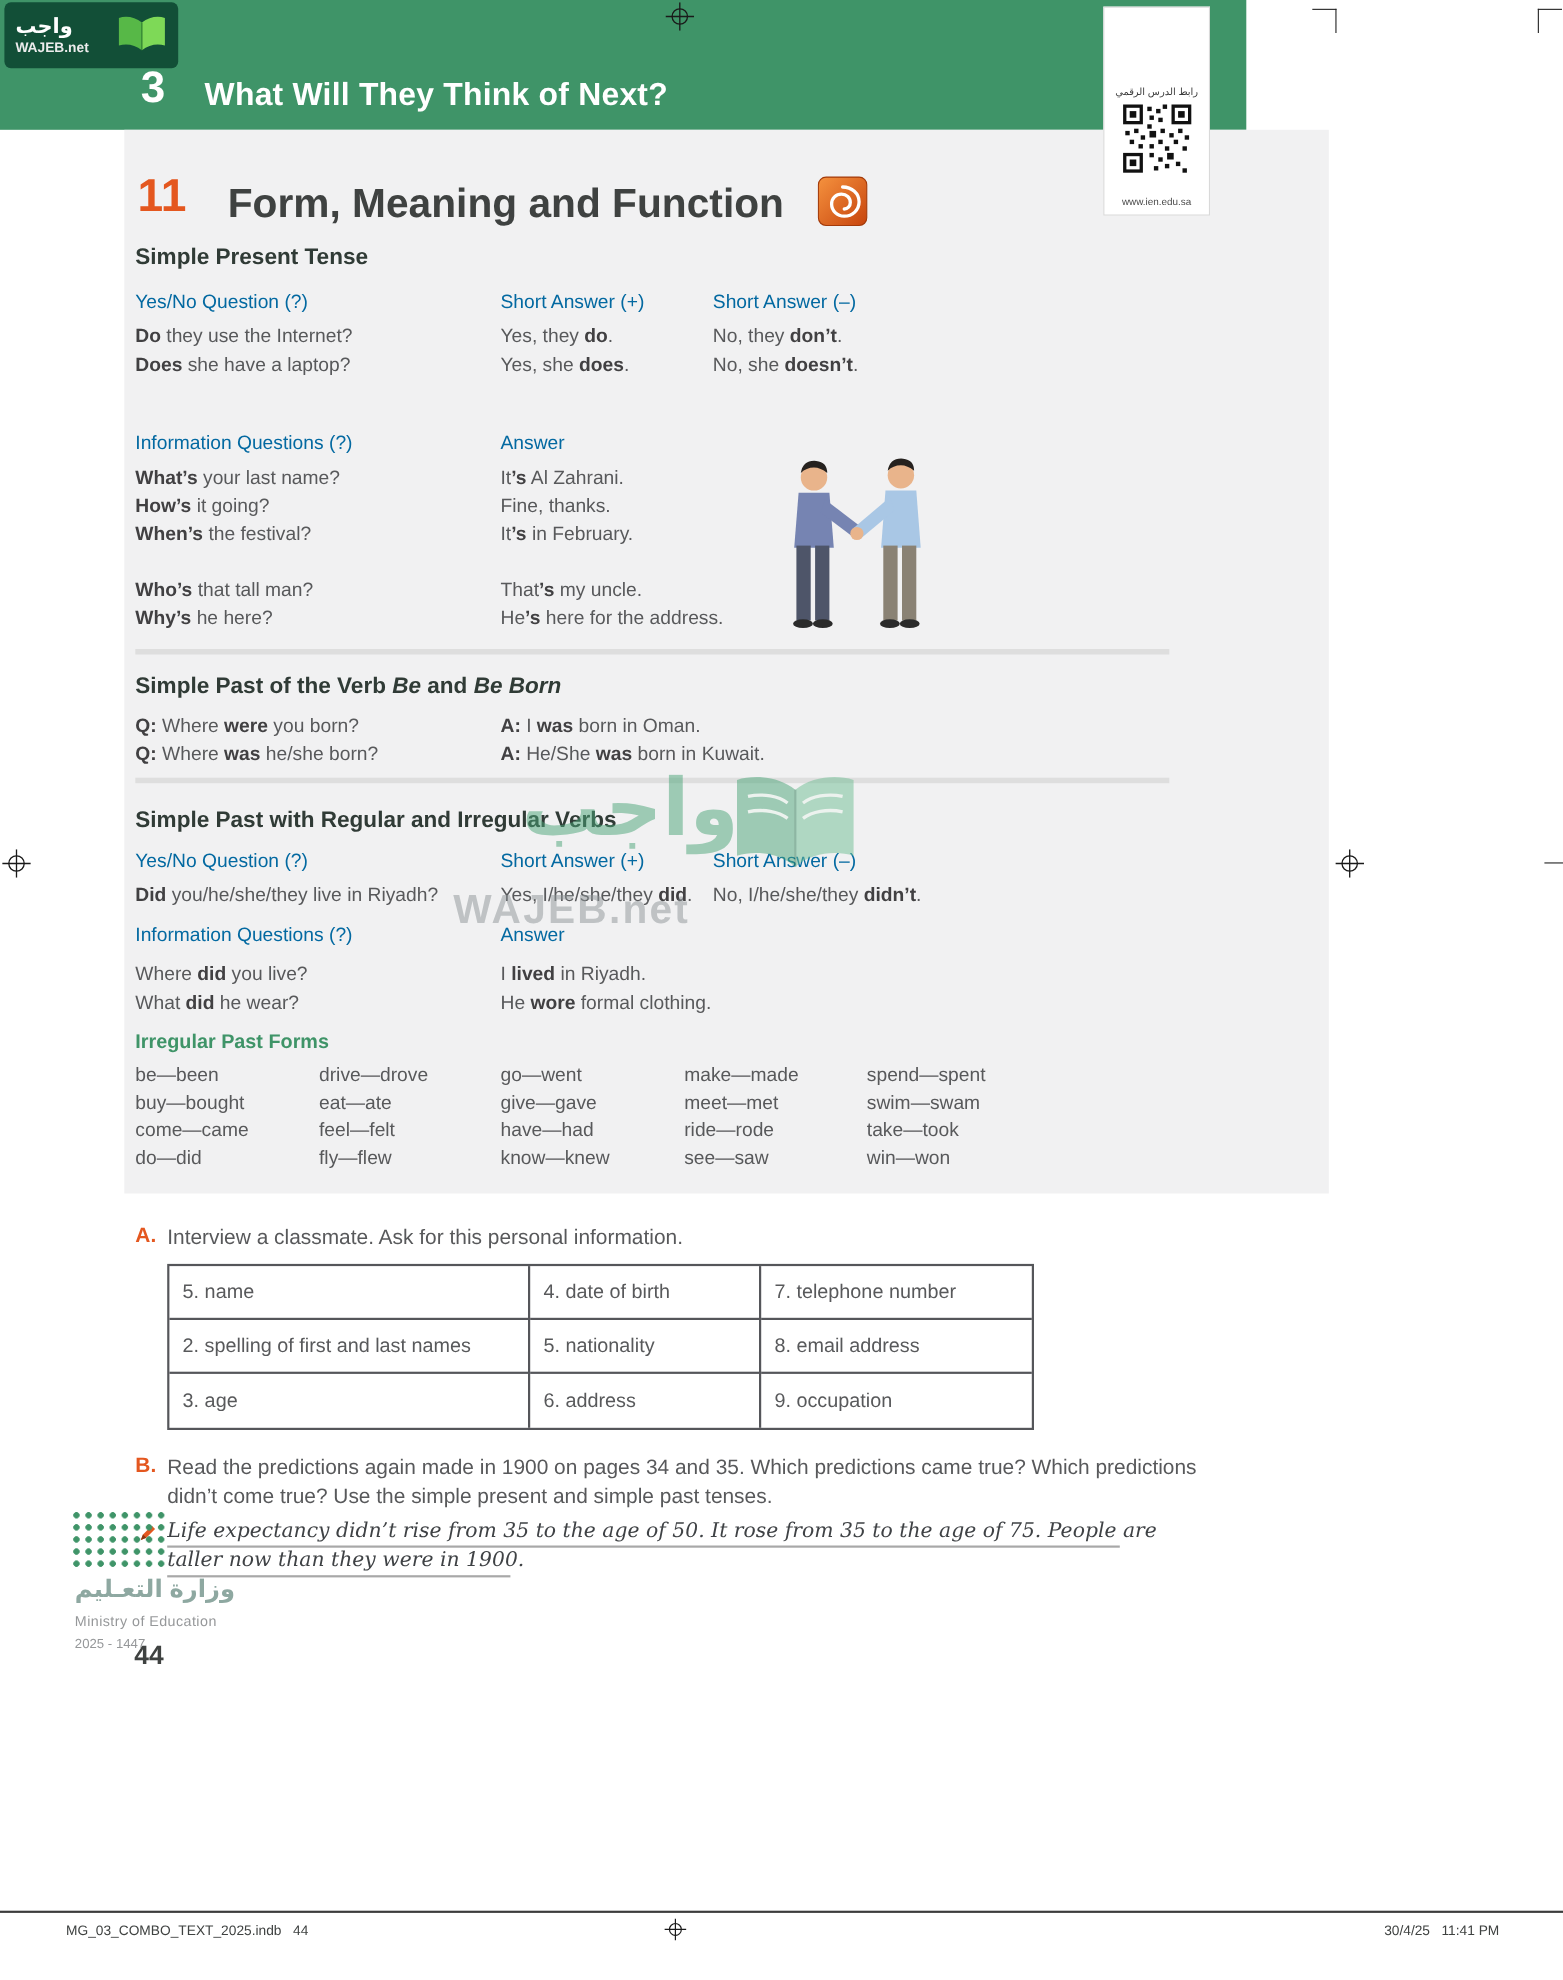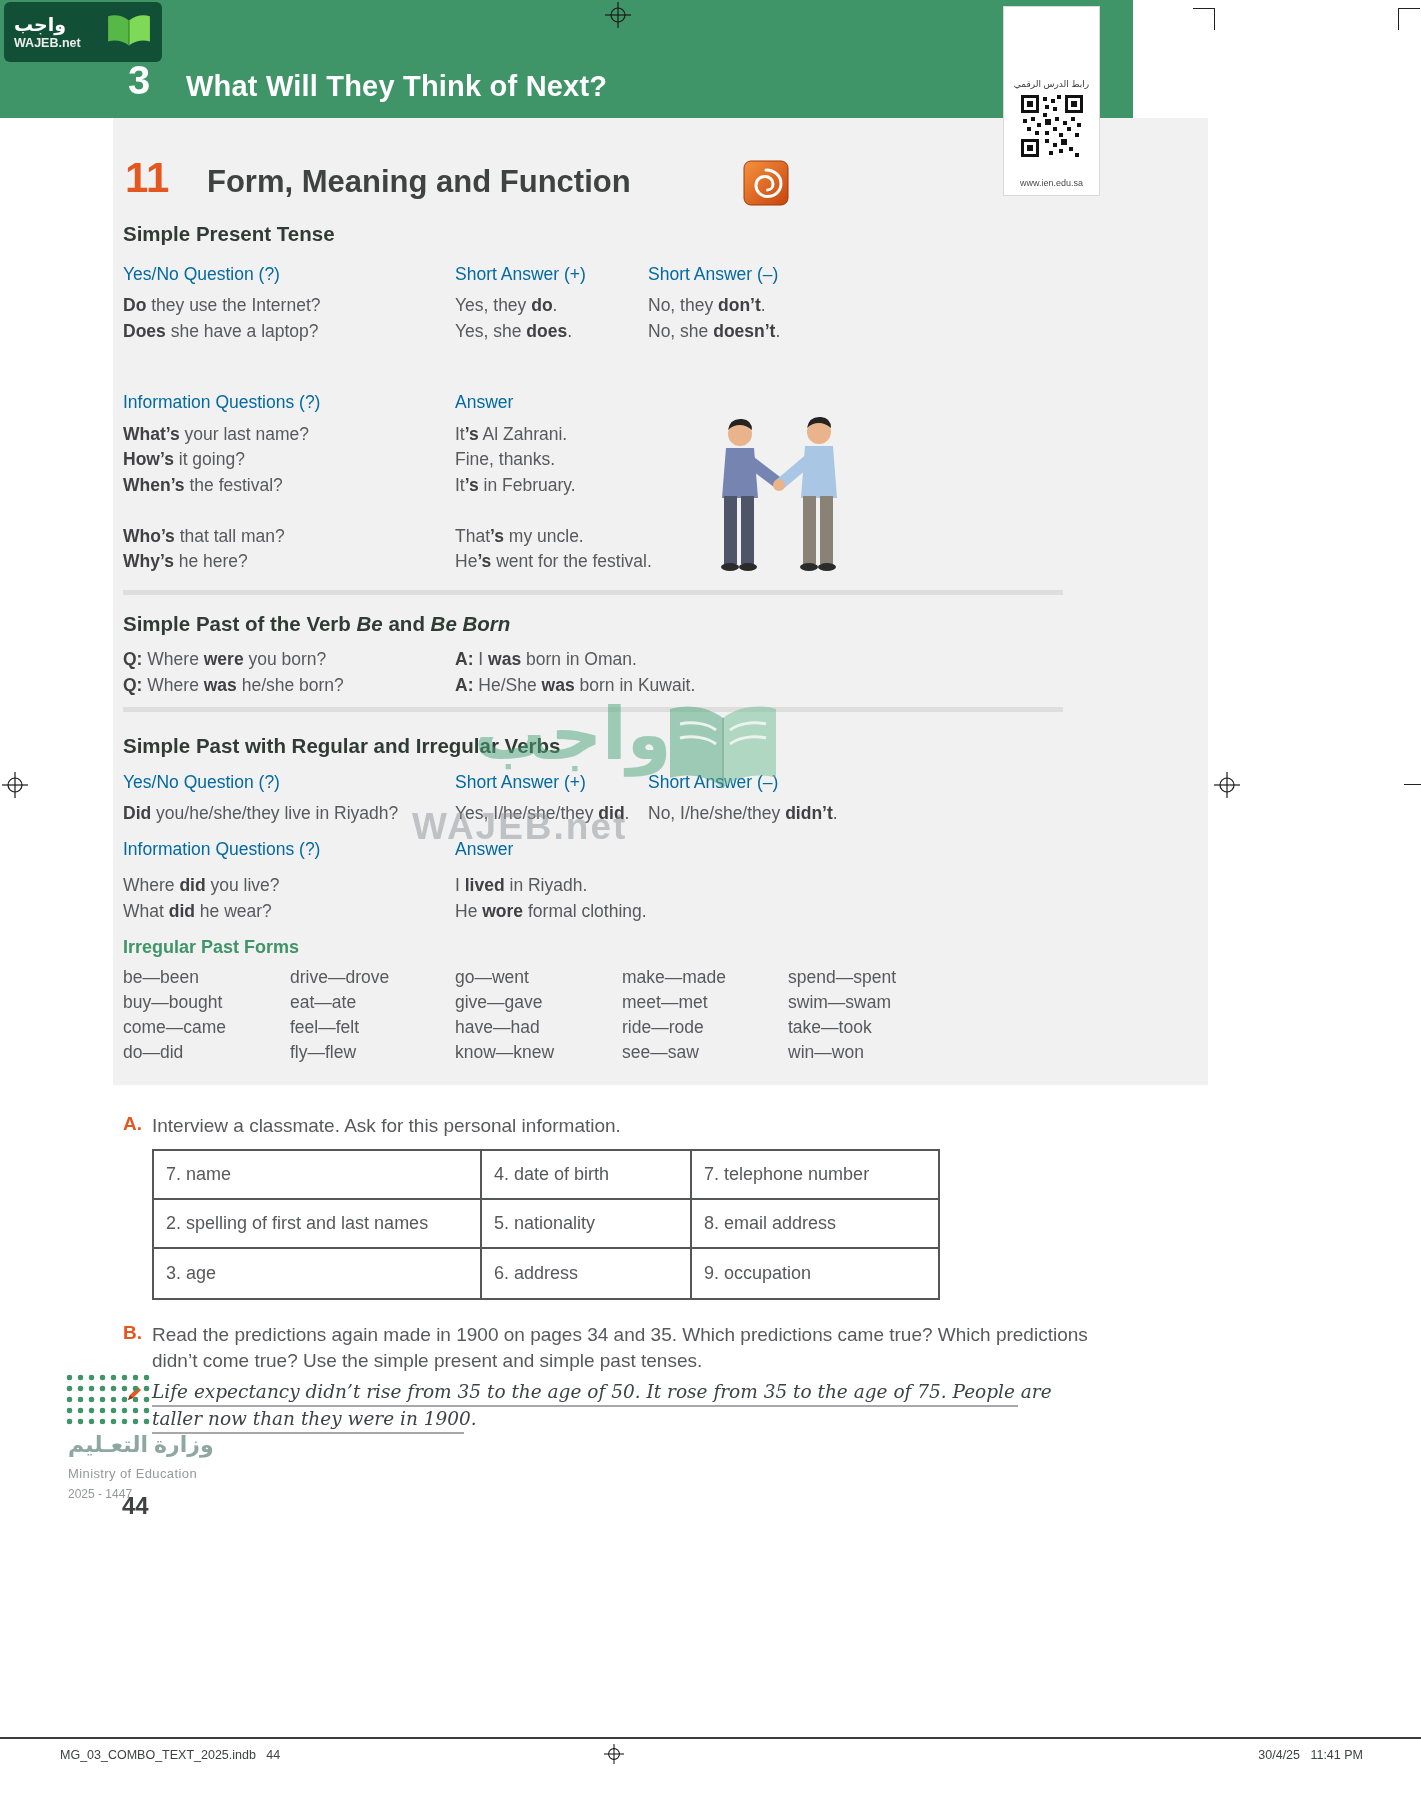--- a/index.html
+++ b/index.html
@@ -18,21 +18,21 @@
   .wl-site{color:#ECECEC;font-size:12.5px;font-weight:700}
 
   .qr-card{position:absolute;left:1003px;top:6px;width:97px;height:190px;background:#fff;border:1px solid #D9D9D9;z-index:8;
            display:flex;flex-direction:column;align-items:center;justify-content:flex-end;padding-bottom:7px}
   .qr-label{font-size:9px;color:#3a3a3a;margin-bottom:4px;white-space:nowrap}
   .qr-url{font-size:9px;color:#4a4a4a;margin-top:19px}
 
   
   .panel{position:absolute;left:113px;top:118px;width:1095px;height:967px;background:#F1F1F2}
   .sec-num{position:absolute;left:12px;top:36px;font-size:42px;font-weight:700;color:#E4571F}
-  .sec-title{position:absolute;left:94px;top:46px;font-size:31px;font-weight:700;color:#3F4241}
+  .sec-title{position:absolute;left:94px;top:46px;font-size:37px;font-weight:700;color:#3F4241}
   .spiral{position:absolute;left:630px;top:42px;width:46px;height:46px}
 
   .gh{position:absolute;left:10px;font-size:20.5px;font-weight:700;color:#303B36;white-space:nowrap}
   .gh-green{position:absolute;left:10px;font-size:18px;font-weight:700;color:#3F9468;white-space:nowrap}
 
   .cols,.prow{position:absolute;left:0;width:1085px;height:26px;font-size:17.5px}
   .cols > span{position:absolute;top:0;font-weight:400;color:#0369a1;white-space:nowrap}
   .prow > span{position:absolute;top:0;white-space:nowrap;color:#58595B}
   .c1{left:10px}.c2{left:342px}.c3{left:535px}
   .v1{left:10px}.v2{left:177px}.v3{left:342px}.v4{left:509px}.v5{left:675px}
@@ -199,21 +199,21 @@
     <div class="prow" style="top:331px">
       <span class="c1"><span class="rb">How’s</span><span> it going?</span></span>
       <span class="c2"><span>Fine, thanks.</span></span>
     </div>
     <div class="prow" style="top:408px">
       <span class="c1"><span class="rb">Who’s</span><span> that tall man?</span></span>
       <span class="c2"><span>That</span><span class="rb">’s</span><span> my uncle.</span></span>
     </div>
     <div class="prow" style="top:433px">
       <span class="c1"><span class="rb">Why’s</span><span> he here?</span></span>
-      <span class="c2"><span>He</span><span class="rb">’s</span><span> went for the festival.</span></span>
+      <span class="c2"><span>He</span><span class="rb">’s</span><span> here for the address.</span></span>
     </div>
 
     <span class="figure">
       <svg width="185" height="180" viewBox="0 0 185 180">
         <g>
           <circle cx="52" cy="28" r="12" fill="#E9B48B"></circle>
           <path d="M40 24 Q42 12 54 13 Q64 14 64 24 Q58 19 52 19 Q45 19 40 24 Z" fill="#26221F"></path>
           <path d="M38 42 L66 42 L70 92 L34 92 Z" fill="#7684B2"></path>
           <path d="M62 48 L96 74 L90 84 L58 60 Z" fill="#7684B2"></path>
           <rect x="36" y="90" width="13" height="68" fill="#4E5569"></rect>
@@ -314,21 +314,21 @@
       </svg>
     </span>
     <span class="wm-ar">واجب</span>
     <span class="wm-site">WAJEB.net</span>
   </div>
 
   <span class="ex-label" style="left:123px;top:1113px">A.</span>
   <span class="ex-text" style="left:152px;top:1113px;width:900px">Interview a classmate. Ask for this personal information.</span>
 
   <div class="info-table">
-    <div class="cell">7. name</div>
+    <div class="cell">5. name</div>
     <div class="cell">4. date of birth</div>
     <div class="cell lc">7. telephone number</div>
     <div class="cell">2. spelling of first and last names</div>
     <div class="cell">5. nationality</div>
     <div class="cell lc">8. email address</div>
     <div class="cell lr">3. age</div>
     <div class="cell lr">6. address</div>
     <div class="cell lc lr">9. occupation</div>
   </div>
 

